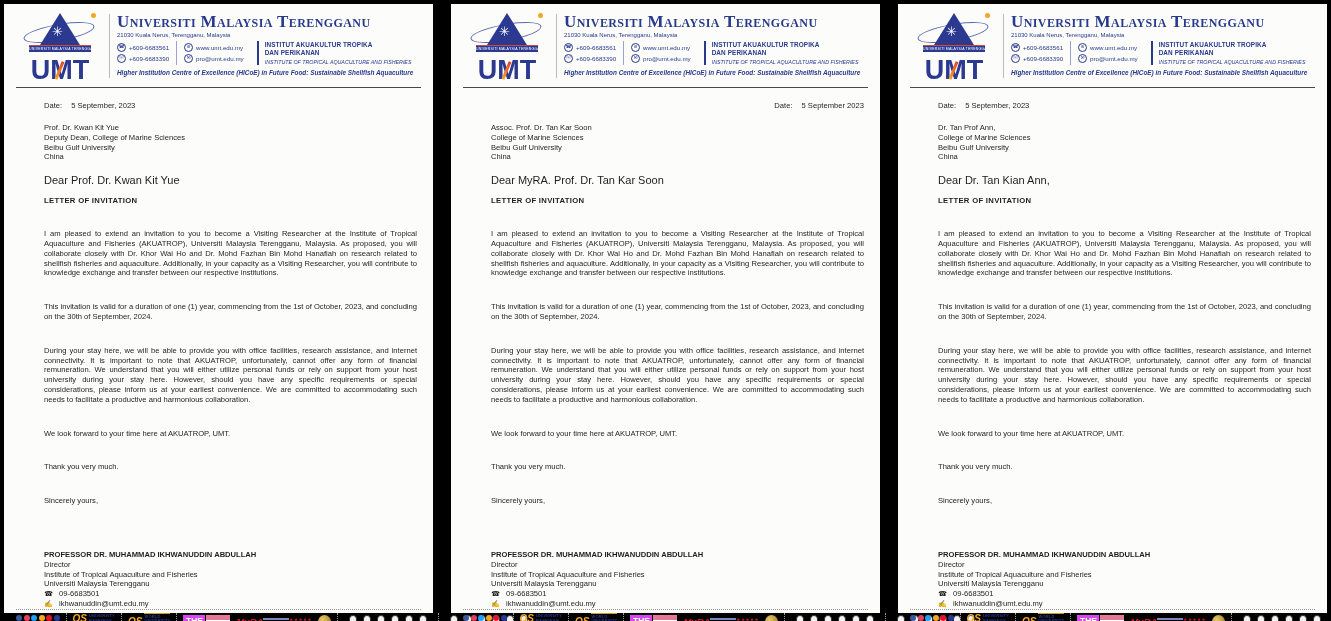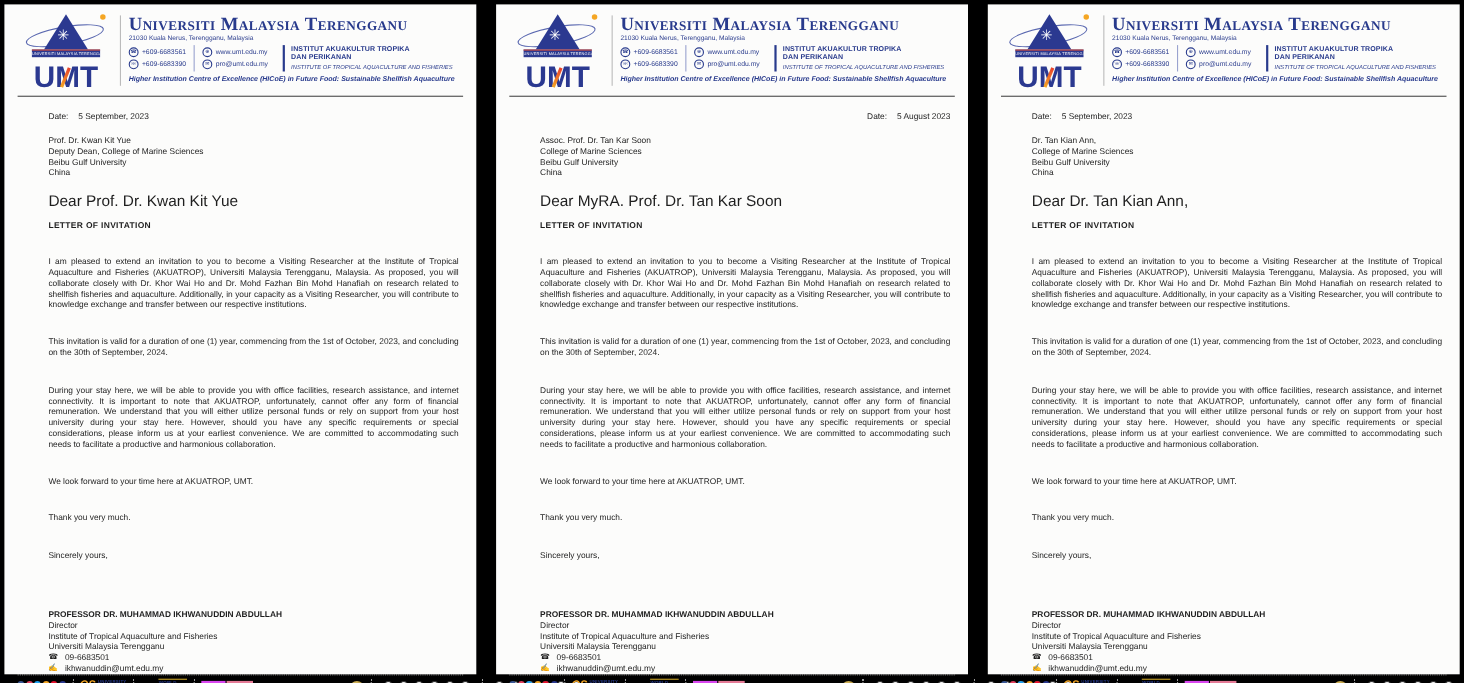--- a/index.html
+++ b/index.html
@@ -34,21 +34,21 @@
   .inst-i{font-size:5.3px;font-style:italic;margin-top:1px;white-space:nowrap;}
   .hicoe{font-size:6.4px;font-weight:bold;font-style:italic;margin-top:4px;white-space:nowrap;}
   .hdr-rule{border-bottom:1.5px solid #4a4a4a;margin:3px 12px 0 12px;}
 
   
   .lt-body{padding:0 16px 0 40px;}
   .date-row{margin-top:13px;font-size:7.6px;}
   .date-row.right{text-align:right;}
   .date-label{margin-right:9px;}
   .recipient{margin-top:13px;font-size:7.6px;line-height:9.8px;}
-  .salutation{margin-top:12px;font-size:14px;}
+  .salutation{margin-top:12px;font-size:11px;}
   .subject{margin-top:10px;font-size:7.7px;font-weight:bold;letter-spacing:.3px;}
   .para{margin:24px 0 0 0;font-size:7.6px;line-height:9.8px;text-align:justify;}
   .para.short{text-align:left;}
   .sig{margin-top:44px;font-size:7.6px;line-height:9.8px;}
   .sig-name{font-weight:bold;}
   .sig-row{display:flex;align-items:center;gap:6px;}
   .sig-icon{font-size:7px;width:9px;text-align:center;}
 
   
   .ft{margin-top:auto;padding:0 12px 8px 12px;}
@@ -327,21 +327,21 @@
             <div class="inst-i">INSTITUTE OF TROPICAL AQUACULTURE AND FISHERIES</div>
           </div>
         </div>
         <div class="hicoe">Higher Institution Centre of Excellence (HICoE) in Future Food: Sustainable Shellfish Aquaculture</div>
       </div>
     </header>
     <div class="hdr-rule"></div>
 
     <main class="lt-body">
       <div class="date-row right">
-        <span class="date-label">Date:</span><span>5 August 2023</span>
+        <span class="date-label">Date:</span><span>5 September 2023</span>
       </div>
       <div class="recipient">
         <div>Assoc. Prof. Dr. Tan Kar Soon</div>
         <div>College of Marine Sciences</div>
         <div>Beibu Gulf University</div>
         <div>China</div>
       </div>
       <div class="salutation">Dear MyRA. Prof. Dr. Tan Kar Soon</div>
       <div class="subject">LETTER OF INVITATION</div>
       <p class="para">I am pleased to extend an invitation to you to become a Visiting Researcher at the Institute of Tropical Aquaculture and Fisheries (AKUATROP), Universiti Malaysia Terengganu, Malaysia. As proposed, you will collaborate closely with Dr. Khor Wai Ho and Dr. Mohd Fazhan Bin Mohd Hanafiah on research related to shellfish fisheries and aquaculture. Additionally, in your capacity as a Visiting Researcher, you will contribute to knowledge exchange and transfer between our respective institutions.</p>
@@ -524,21 +524,21 @@
         <div class="hicoe">Higher Institution Centre of Excellence (HICoE) in Future Food: Sustainable Shellfish Aquaculture</div>
       </div>
     </header>
     <div class="hdr-rule"></div>
 
     <main class="lt-body">
       <div class="date-row left">
         <span class="date-label">Date:</span><span>5 September, 2023</span>
       </div>
       <div class="recipient">
-        <div>Dr. Tan Kian Ann,</div>
+        <div>Dr. Tan Prof Ann,</div>
         <div>College of Marine Sciences</div>
         <div>Beibu Gulf University</div>
         <div>China</div>
       </div>
       <div class="salutation">Dear Dr. Tan Kian Ann,</div>
       <div class="subject">LETTER OF INVITATION</div>
       <p class="para">I am pleased to extend an invitation to you to become a Visiting Researcher at the Institute of Tropical Aquaculture and Fisheries (AKUATROP), Universiti Malaysia Terengganu, Malaysia. As proposed, you will collaborate closely with Dr. Khor Wai Ho and Dr. Mohd Fazhan Bin Mohd Hanafiah on research related to shellfish fisheries and aquaculture. Additionally, in your capacity as a Visiting Researcher, you will contribute to knowledge exchange and transfer between our respective institutions.</p>
       <p class="para">This invitation is valid for a duration of one (1) year, commencing from the 1st of October, 2023, and concluding on the 30th of September, 2024.</p>
       <p class="para">During your stay here, we will be able to provide you with office facilities, research assistance, and internet connectivity. It is important to note that AKUATROP, unfortunately, cannot offer any form of financial remuneration. We understand that you will either utilize personal funds or rely on support from your host university during your stay here. However, should you have any specific requirements or special considerations, please inform us at your earliest convenience. We are committed to accommodating such needs to facilitate a productive and harmonious collaboration.</p>
       <p class="para short">We look forward to your time here at AKUATROP, UMT.</p>

